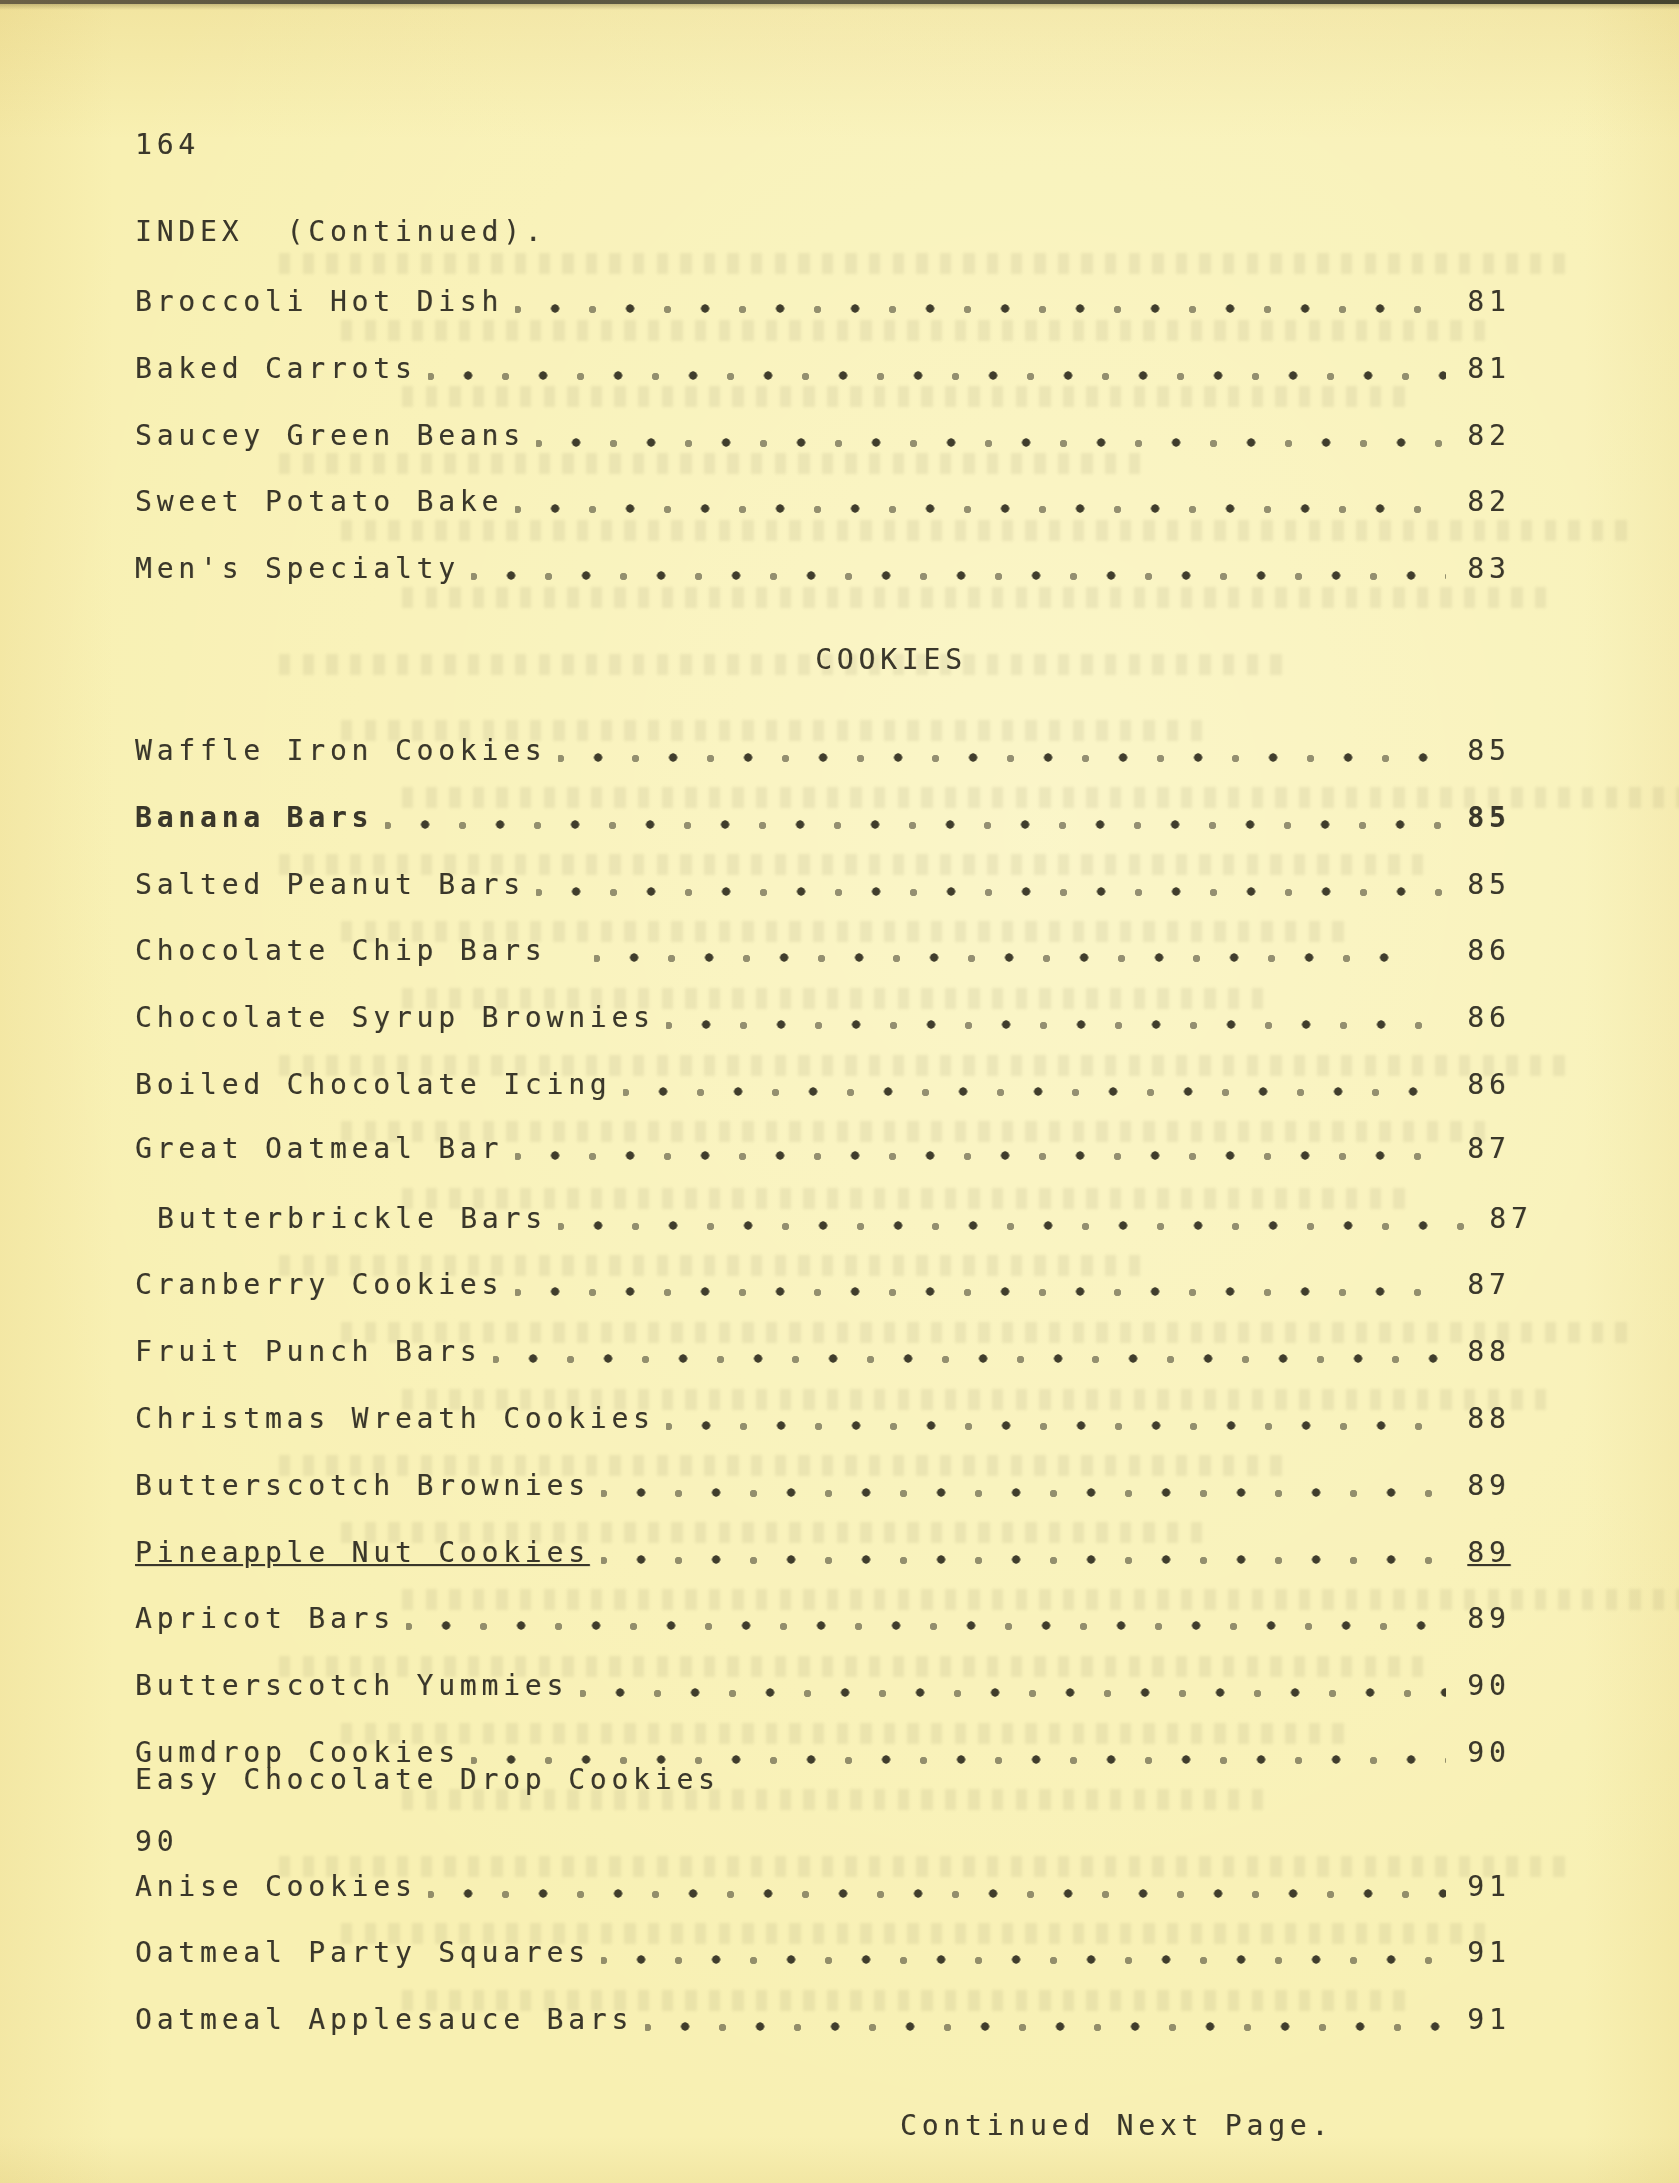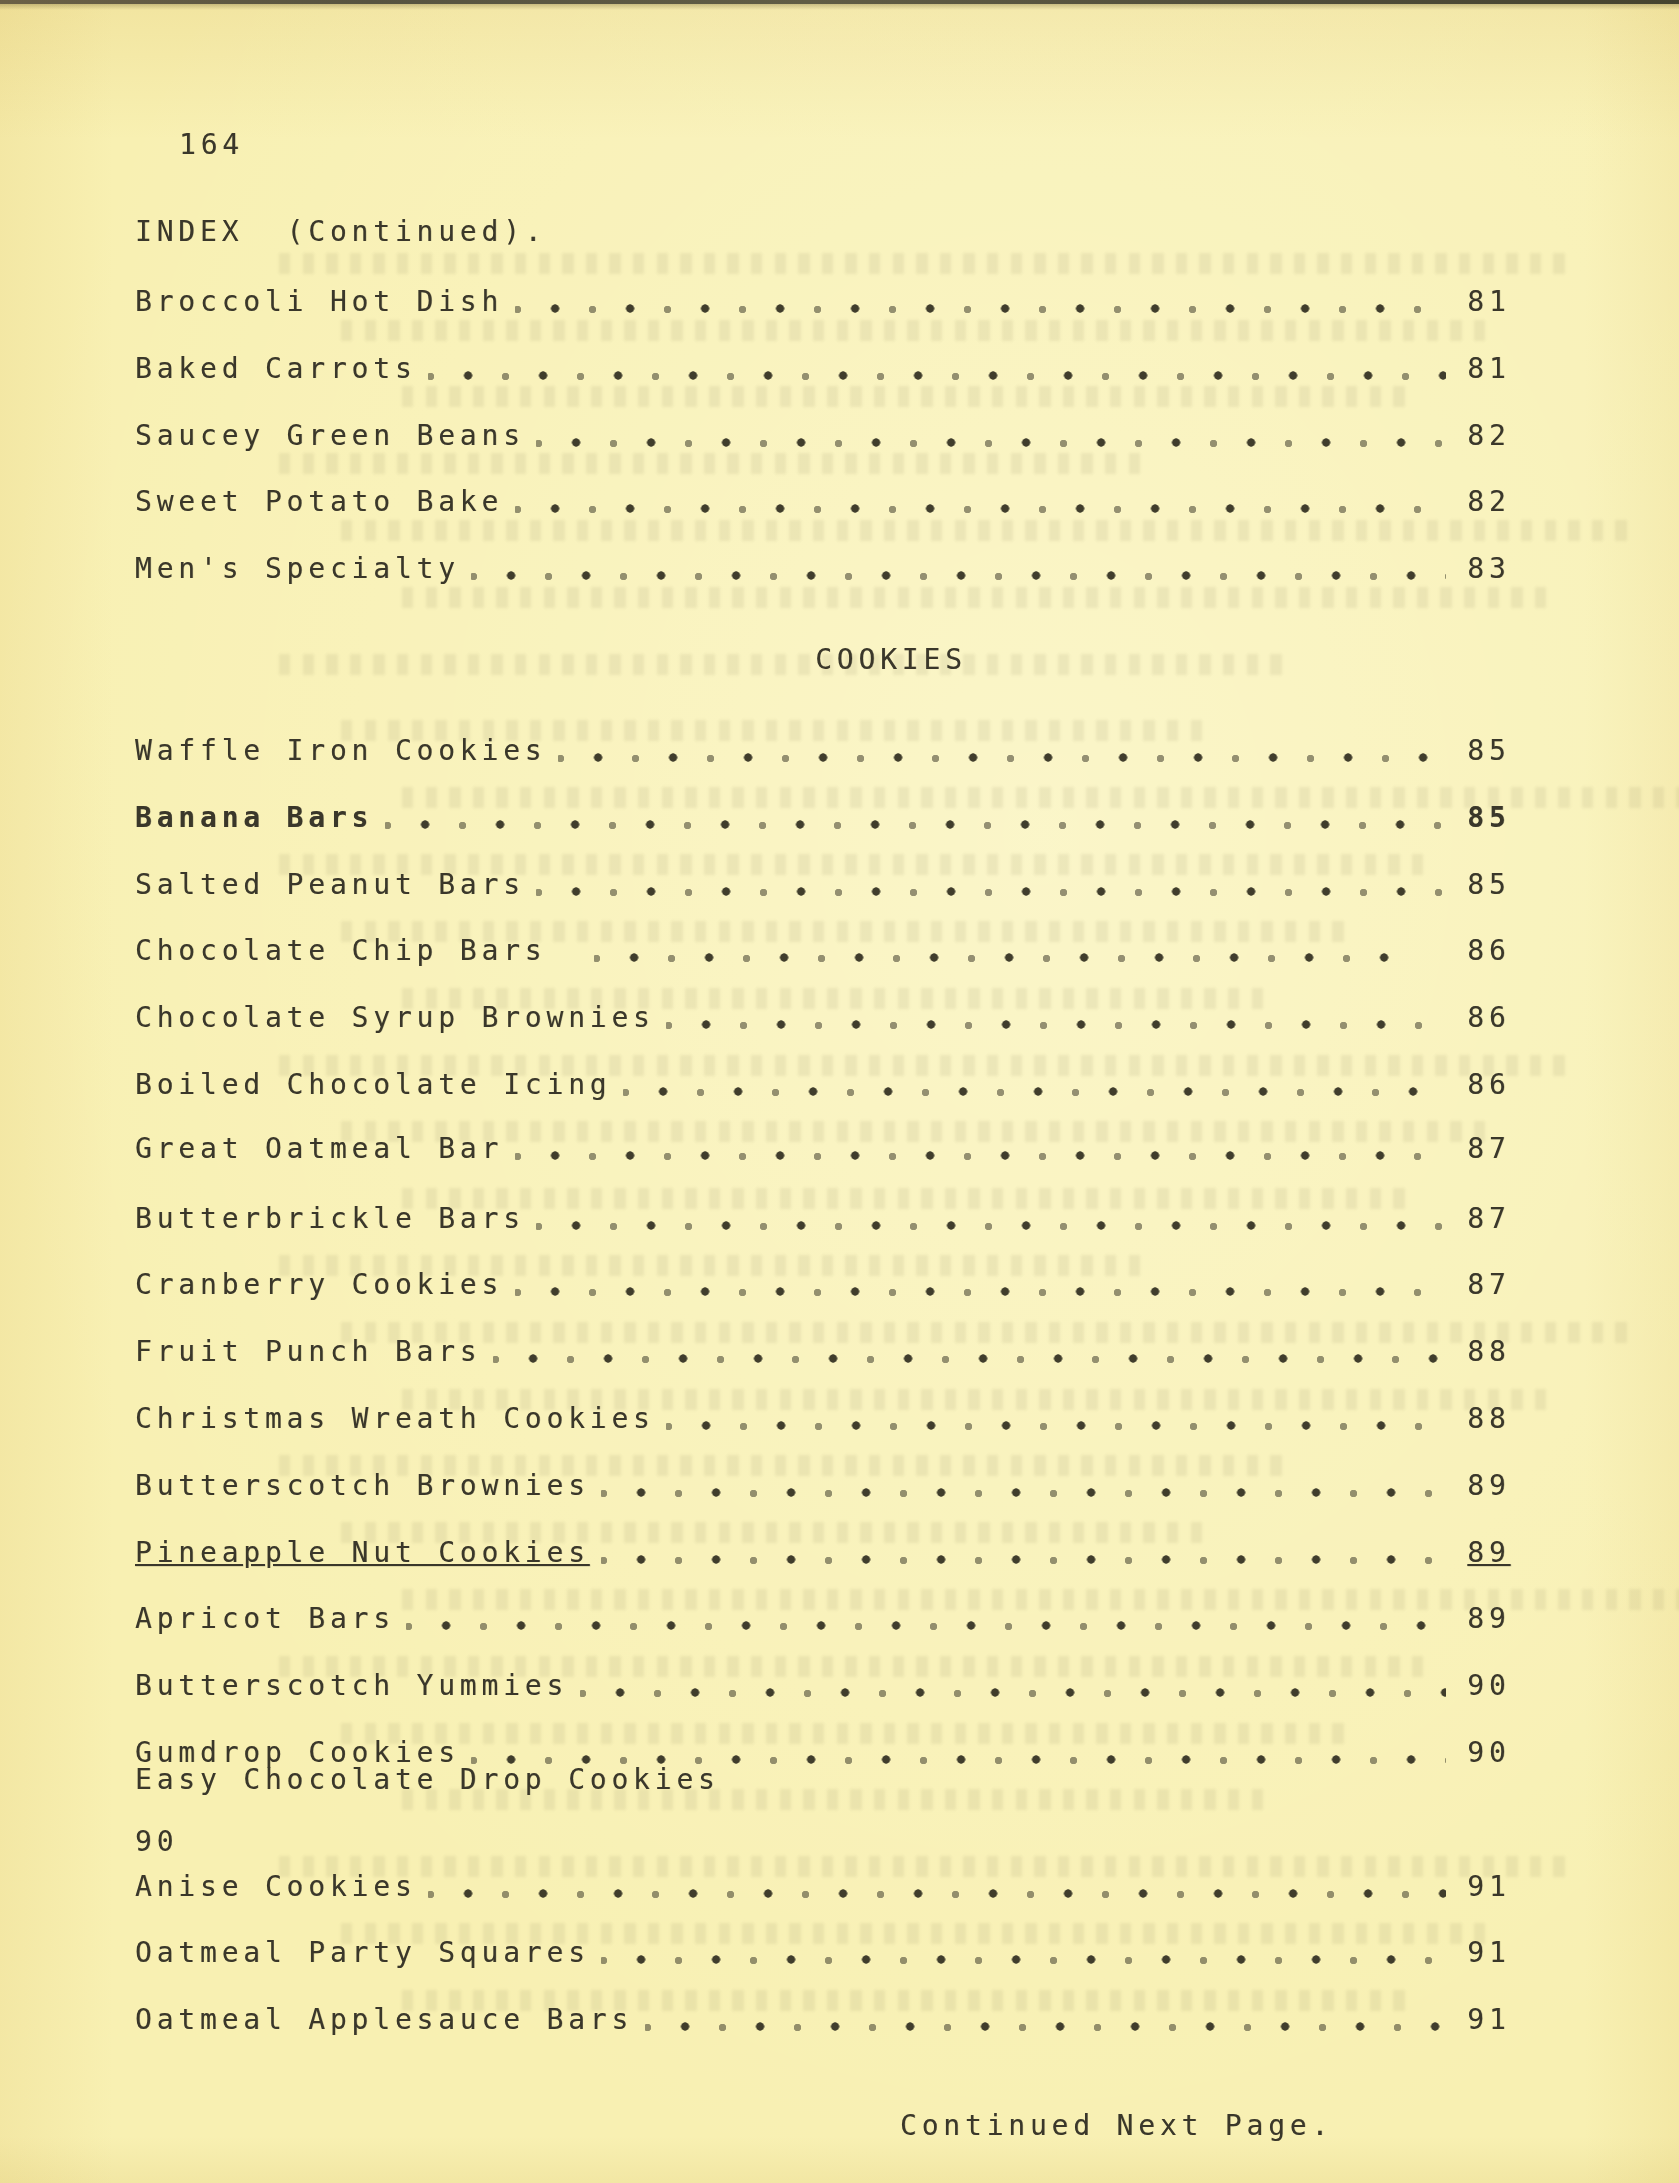--- a/index.html
+++ b/index.html
@@ -123,21 +123,21 @@
       <div class="ghost-bar" style="top: 1522px; left: 341px; width: 869px;"></div>
       <div class="ghost-bar" style="top: 1589px; left: 402px; width: 1288px;"></div>
       <div class="ghost-bar" style="top: 1656px; left: 279px; width: 1148px;"></div>
       <div class="ghost-bar" style="top: 1723px; left: 341px; width: 1009px;"></div>
       <div class="ghost-bar" style="top: 1789px; left: 402px; width: 869px;"></div>
       <div class="ghost-bar" style="top: 1856px; left: 279px; width: 1288px;"></div>
       <div class="ghost-bar" style="top: 1923px; left: 341px; width: 1148px;"></div>
       <div class="ghost-bar" style="top: 1990px; left: 402px; width: 1009px;"></div>
     </div>
 
-  <div class="typed" style="left:135px; top:129px;margin-left:44px;">164</div>
+  <div class="typed" style="left:135px; top:129px;">164</div>
 
   <div class="typed" style="left:135px; top:216px;">INDEX  (Continued).</div>
 
   <div class="typed" style="left:51px; top:644px; width:1680px; text-align:center;">COOKIES</div>
 
   <div id="entries-layer">
       <div class="row" style="top: 286px;">
         <span class="label">Broccoli Hot Dish</span>
         <span class="leader"></span>
         <span class="pagenum">81</span>
@@ -190,21 +190,21 @@
       <div class="row" style="top: 1069px;">
         <span class="label">Boiled Chocolate Icing</span>
         <span class="leader"></span>
         <span class="pagenum">86</span>
       </div>
       <div class="row" style="top: 1133px;">
         <span class="label">Great Oatmeal Bar</span>
         <span class="leader"></span>
         <span class="pagenum">87</span>
       </div>
-      <div class="row" style="top: 1203px;">
+      <div class="row" style="top: 1203px; margin-left: 22px;">
         <span class="label">Butterbrickle Bars</span>
         <span class="leader"></span>
         <span class="pagenum">87</span>
       </div>
       <div class="row" style="top: 1269px;">
         <span class="label">Cranberry Cookies</span>
         <span class="leader"></span>
         <span class="pagenum">87</span>
       </div>
       <div class="row" style="top: 1336px;">

